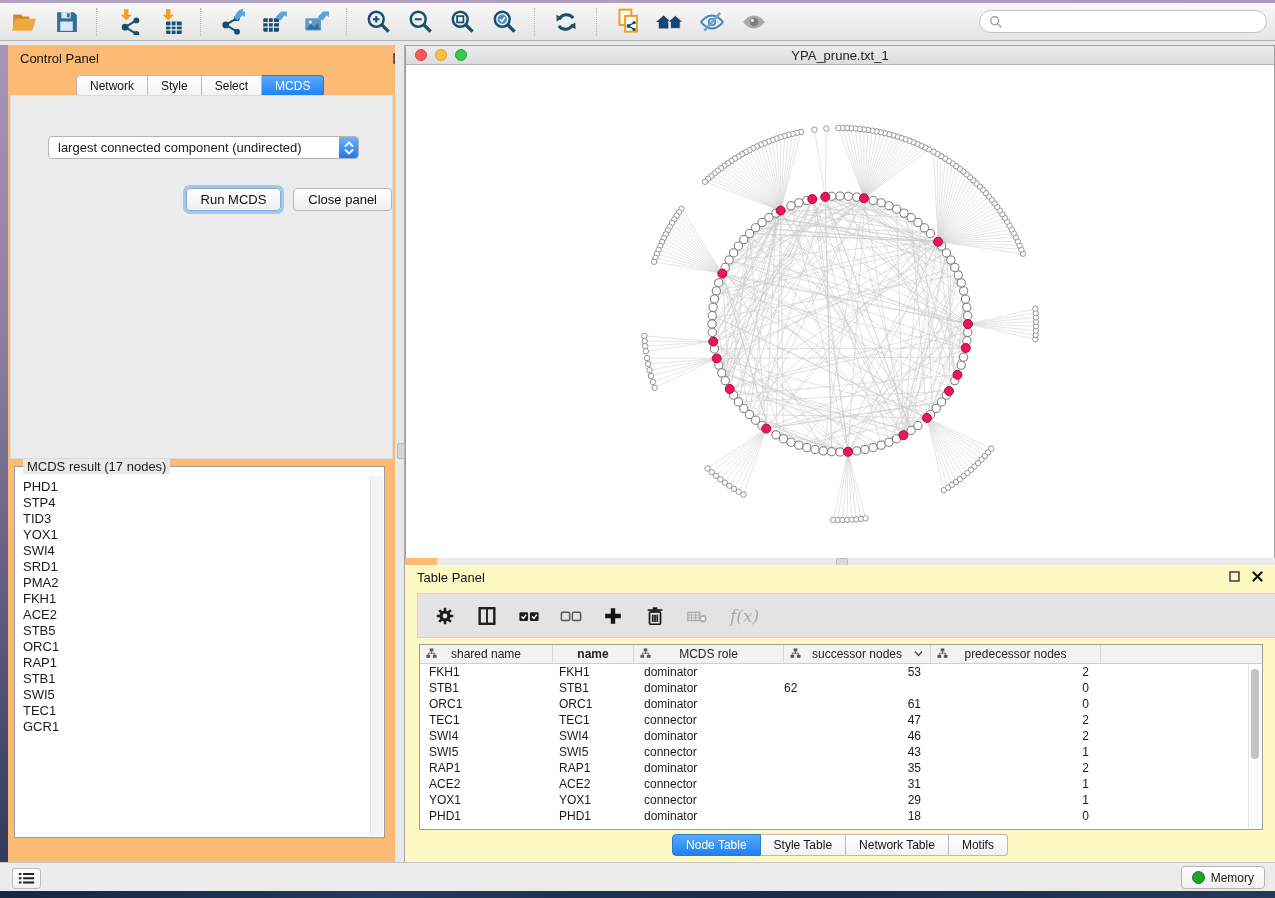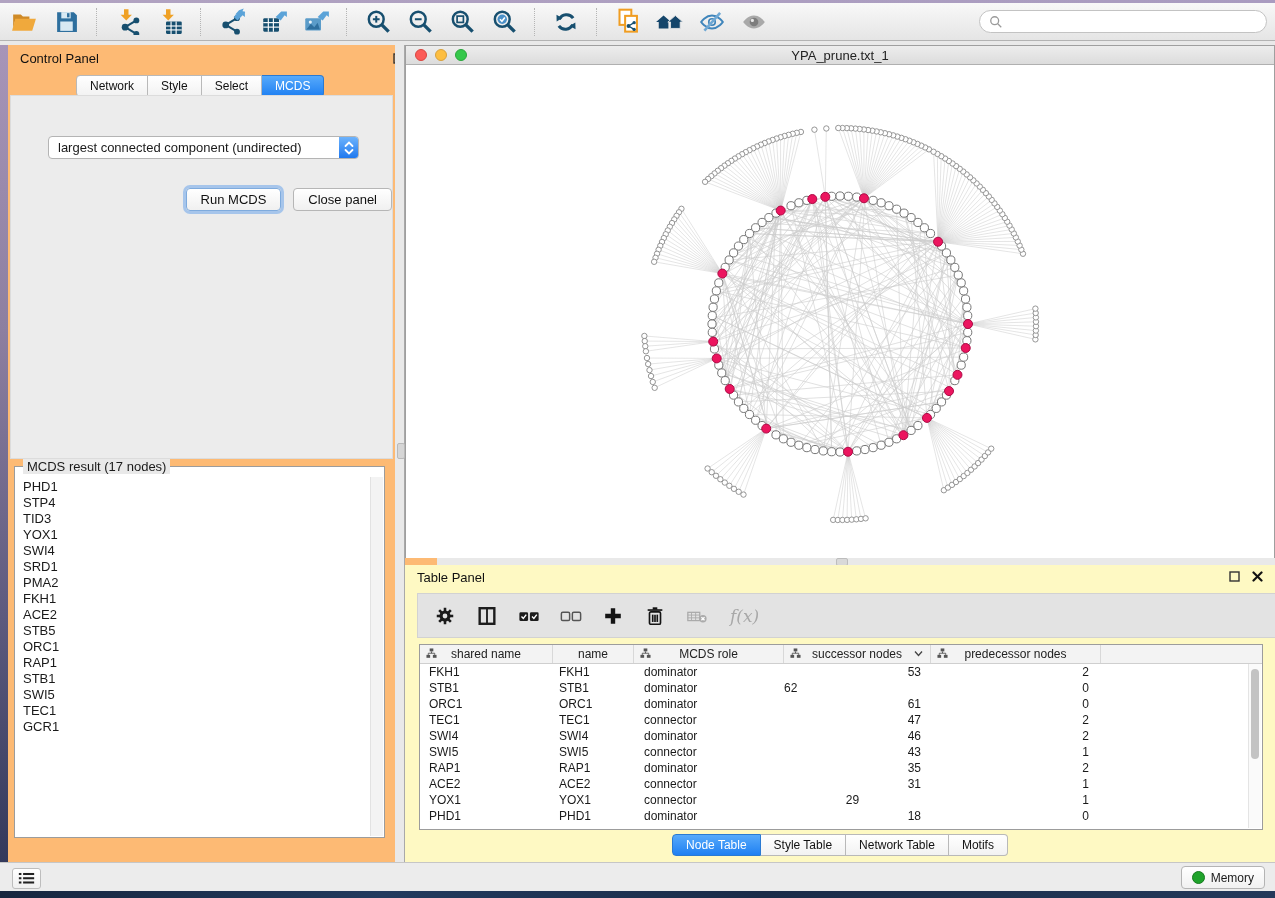--- a/index.html
+++ b/index.html
@@ -1018,21 +1018,21 @@
       <div class="thead">
         <div class="th" style="width:133px;text-align:right;">
           <svg class="tree" width="11" height="11" viewBox="0 0 12 12">
               <rect x="4" y="0.5" width="4" height="3.2" fill="#555"></rect>
               <rect x="0.5" y="7.5" width="4" height="3.2" fill="#555"></rect>
               <rect x="7.5" y="7.5" width="4" height="3.2" fill="#555"></rect>
               <path d="M6 3.7v2M2.5 7.5V5.7h7v1.8" stroke="#555" fill="none"></path>
             </svg>
           <span>shared name</span>
         </div>
-        <div class="th" style="width:81px;">
+        <div class="th" style="width:81px;font-weight:bold;">
           <span>name</span>
         </div>
         <div class="th" style="width:150px;">
           <svg class="tree" width="11" height="11" viewBox="0 0 12 12">
               <rect x="4" y="0.5" width="4" height="3.2" fill="#555"></rect>
               <rect x="0.5" y="7.5" width="4" height="3.2" fill="#555"></rect>
               <rect x="7.5" y="7.5" width="4" height="3.2" fill="#555"></rect>
               <path d="M6 3.7v2M2.5 7.5V5.7h7v1.8" stroke="#555" fill="none"></path>
             </svg>
           <span>MCDS role</span>
@@ -1114,21 +1114,21 @@
             <div class="td" style="width: 133px; text-align: left; padding-left: 9px;">ACE2</div>
             <div class="td" style="width: 81px; text-align: left; padding-left: 6px;">ACE2</div>
             <div class="td" style="width: 150px; text-align: left; padding-left: 10px;">connector</div>
             <div class="td" style="width: 147px; text-align: right; padding-right: 10px;">31</div>
             <div class="td" style="width: 170px; text-align: right; padding-right: 12px;">1</div>
           </div>
           <div class="trow">
             <div class="td" style="width: 133px; text-align: left; padding-left: 9px;">YOX1</div>
             <div class="td" style="width: 81px; text-align: left; padding-left: 6px;">YOX1</div>
             <div class="td" style="width: 150px; text-align: left; padding-left: 10px;">connector</div>
-            <div class="td" style="width: 147px; text-align: center; padding-right: 10px;">29</div>
+            <div class="td" style="width: 147px; text-align: right; padding-right: 10px;">29</div>
             <div class="td" style="width: 170px; text-align: right; padding-right: 12px;">1</div>
           </div>
           <div class="trow">
             <div class="td" style="width: 133px; text-align: left; padding-left: 9px;">PHD1</div>
             <div class="td" style="width: 81px; text-align: left; padding-left: 6px;">PHD1</div>
             <div class="td" style="width: 150px; text-align: left; padding-left: 10px;">dominator</div>
             <div class="td" style="width: 147px; text-align: right; padding-right: 10px;">18</div>
             <div class="td" style="width: 170px; text-align: right; padding-right: 12px;">0</div>
           </div>
         </div>

